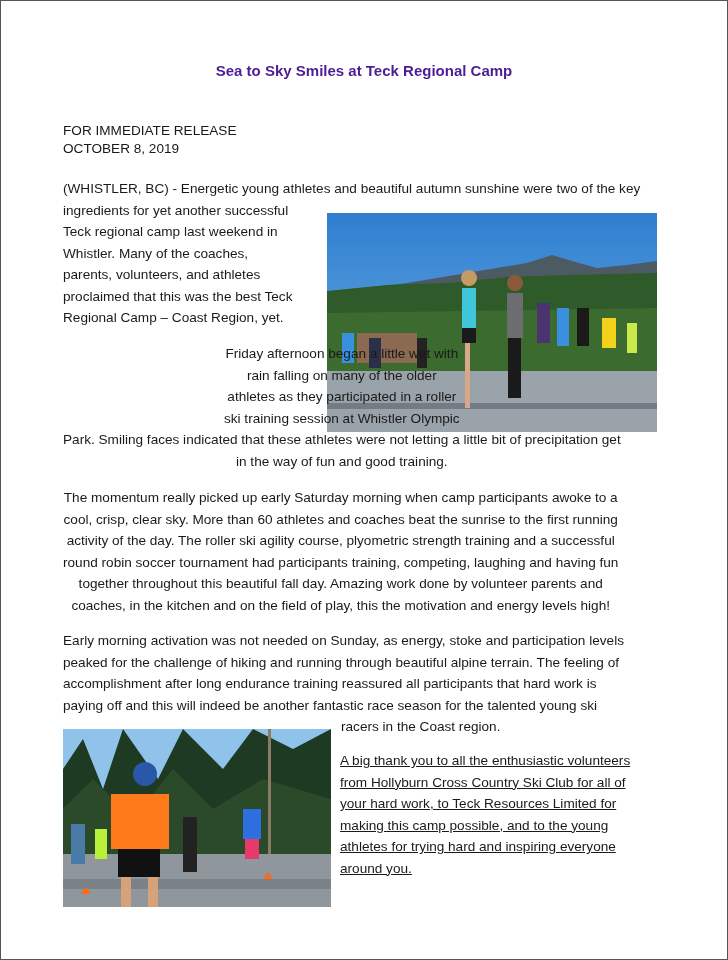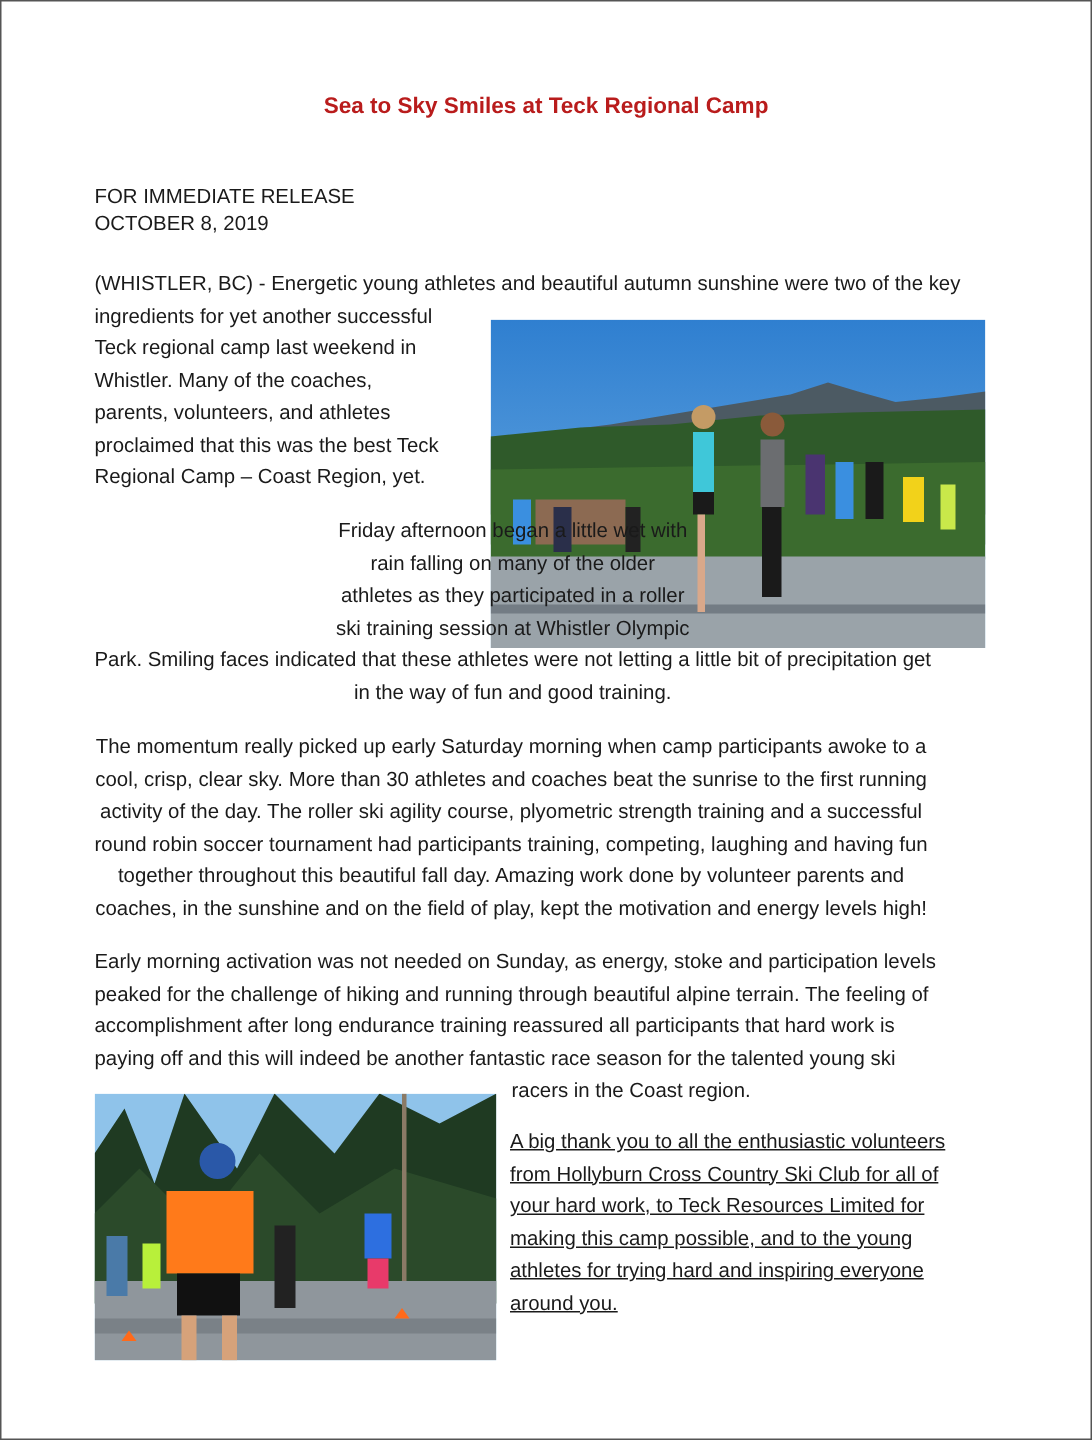--- a/index.html
+++ b/index.html
@@ -8,21 +8,21 @@
     background: #ffffff;
     font-family: "Liberation Sans", sans-serif;
     color: #1a1a1a;
   }
   .page {
     position: absolute; left: 0; top: 0; width: 726px; height: 958px;
     border: 1px solid #555555; background: #fff;
   }
   .title {
     position: absolute; top: 62px; left: 0; width: 728px; text-align: center;
-    font-size: 15px; font-weight: bold; color: #b91c1c;
+    font-size: 15px; font-weight: bold; color: #4c1d95;
   }
   .txt { position: absolute; font-size: 13.6px; line-height: 21.5px; white-space: nowrap; }
   .line { display: block; white-space: nowrap; }
   .photo { position: absolute; overflow: hidden; }
   .photo svg { width: 100%; height: 100%; display: block; }
 </style>
 </head>
 <body>
 
 <div class="page"></div>
@@ -82,25 +82,25 @@
   <span class="line">Friday afternoon began a little wet with</span>
   <span class="line">rain falling on many of the older</span>
   <span class="line">athletes as they participated in a roller</span>
   <span class="line">ski training session at Whistler Olympic</span>
   <span class="line">Park.  Smiling faces indicated that these athletes were not letting a little bit of precipitation get</span>
   <span class="line">in the way of fun and good training.</span>
 </div>
 
 <div class="txt" style="left:63px; top:487px;text-align:center;">
   <span class="line">The momentum really picked up early Saturday morning when camp participants awoke to a</span>
-  <span class="line">cool, crisp, clear sky. More than 30 athletes and coaches beat the sunrise to the first running</span>
+  <span class="line">cool, crisp, clear sky. More than 60 athletes and coaches beat the sunrise to the first running</span>
   <span class="line">activity of the day.  The roller ski agility course, plyometric strength training and a successful</span>
   <span class="line">round robin soccer tournament had participants training, competing, laughing and having fun</span>
   <span class="line">together throughout this beautiful fall day.  Amazing work done by volunteer parents and</span>
-  <span class="line">coaches, in the sunshine and on the field of play, kept the motivation and energy levels high!</span>
+  <span class="line">coaches, in the kitchen and on the field of play, this the motivation and energy levels high!</span>
 </div>
 
 <div class="txt" style="left:63px; top:630px;">
   <span class="line">Early morning activation was not needed on Sunday, as energy, stoke and participation levels</span>
   <span class="line">peaked for the challenge of hiking and running through beautiful alpine terrain.  The feeling of</span>
   <span class="line">accomplishment after long endurance training reassured all participants that hard work is</span>
   <span class="line">paying off and this will indeed be another fantastic race season for the talented young ski</span>
   <span class="line" style="padding-left:278px;">racers in the Coast region.</span>
 </div>
 

